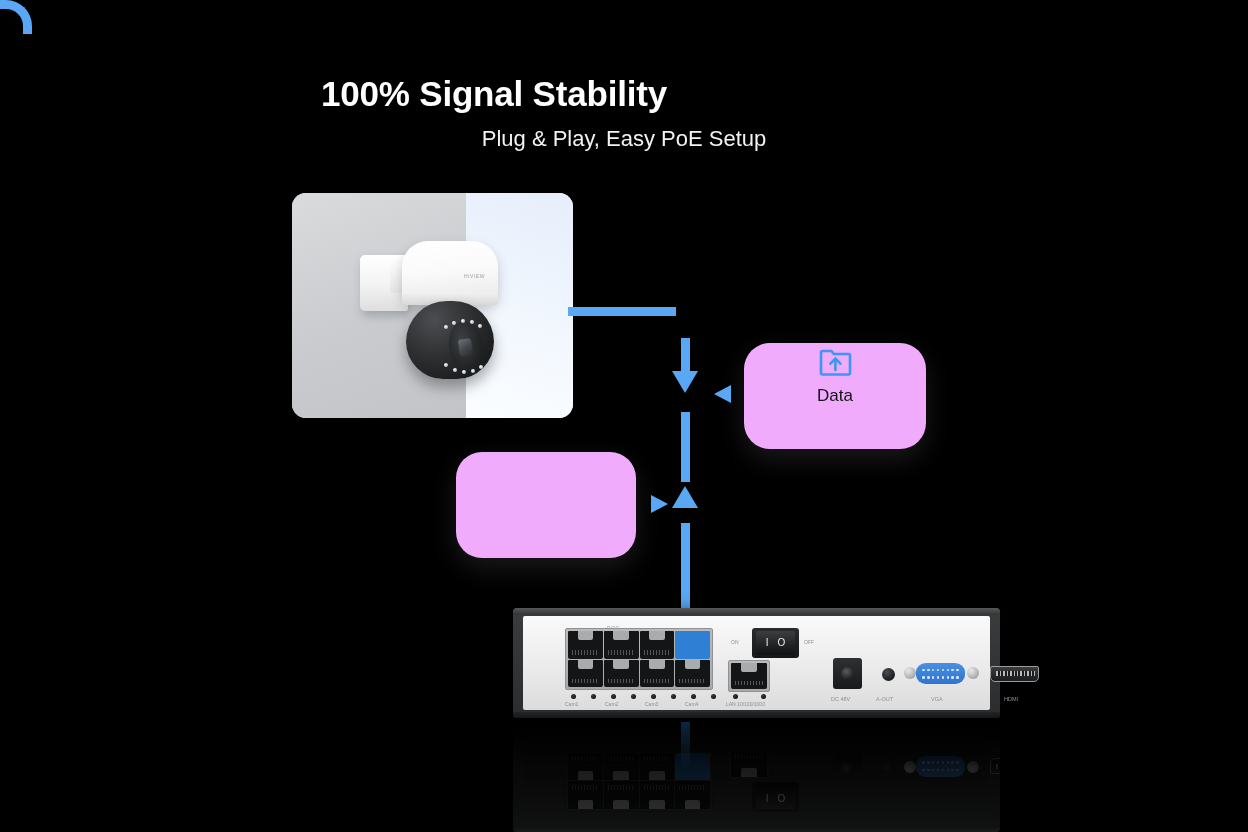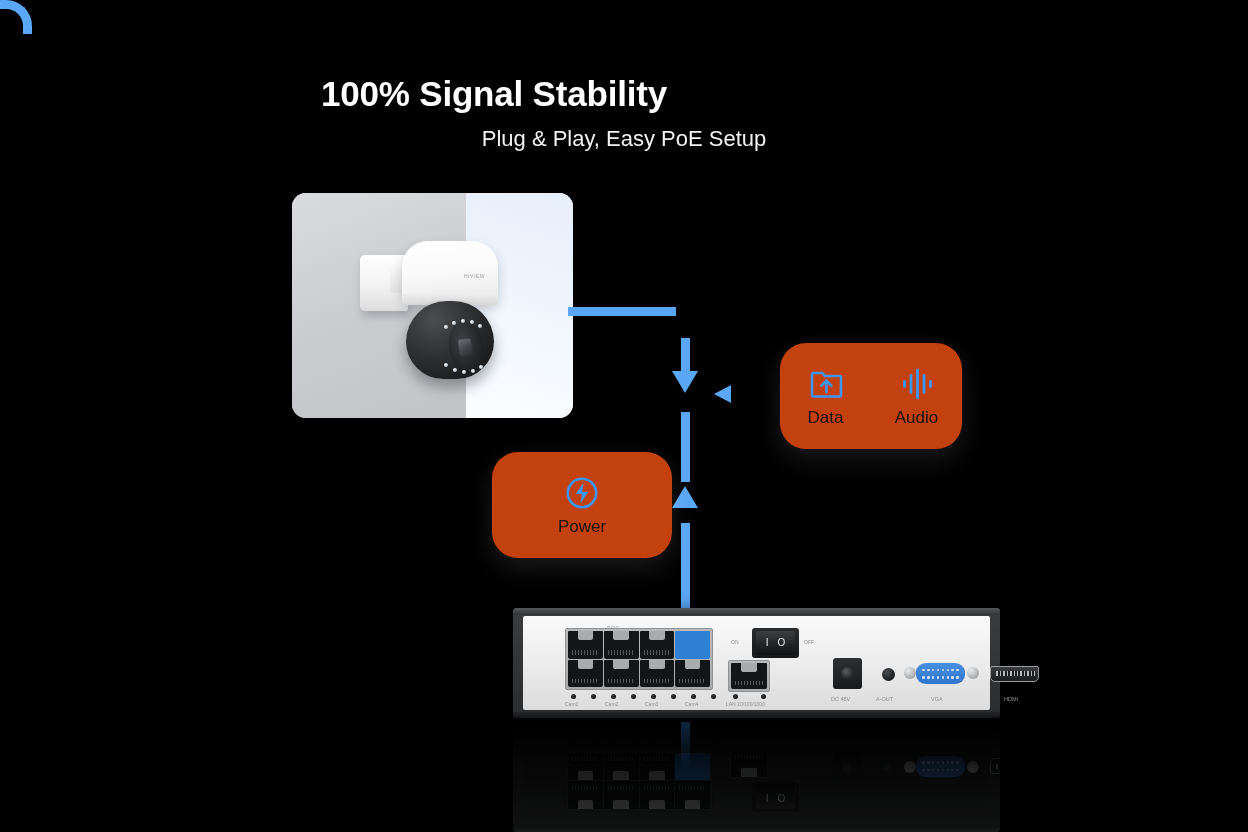--- a/index.html
+++ b/index.html
@@ -135,27 +135,26 @@
   .cam-ir {
     position: absolute;
     width: 4px; height: 4px;
     border-radius: 50%;
     background: radial-gradient(circle at 35% 30%, #ffffff 0%, #c4cdd6 55%, #8d959d 100%);
   }
 
   
   .feat-card {
     position: absolute;
-    background: #c2410c;
+    background: #f0abfc;
     border-radius: 26px;
     box-shadow: 0 10px 26px rgba(255,255,255,0.10);
     display: flex;
-    align-items: center;
+    align-items: flex-start;
     justify-content: center;
-    margin-left: 36px;
   }
   .feat-card.data-audio {
     left: 744px; top: 343px;
     width: 182px; height: 106px;
   }
   .feat-card.signal-power {
     left: 456px; top: 452px;
     width: 180px; height: 106px;
   }
   .feat-item {
@@ -543,46 +542,23 @@
 <div class="feat-card data-audio">
   <div class="feat-item">
     <div class="feat-icon">
       <svg width="34" height="30" viewBox="0 0 34 30" fill="none">
         <path d="M3 26V5.5c0-.8.7-1.5 1.5-1.5h8.3c.5 0 1 .25 1.25.7L15.8 7h14.7c.8 0 1.5.7 1.5 1.5V26c0 .8-.7 1.5-1.5 1.5h-26C3.7 27.5 3 26.8 3 26z" stroke="#3d96f5" stroke-width="2.6" stroke-linejoin="round"></path>
         <path d="M17.4 23V12.4M17.4 11.6l-5 5.1M17.4 11.6l5 5.1" stroke="#3d96f5" stroke-width="2.6" stroke-linecap="round" stroke-linejoin="round"></path>
       </svg>
     </div>
     <div class="feat-label">Data</div>
   </div>
-  <div class="feat-item">
-    <div class="feat-icon">
-      <svg width="34" height="32" viewBox="0 0 34 32" fill="none">
-        <g stroke="#3d96f5" stroke-width="2.8" stroke-linecap="round">
-          <path d="M4.5 13.5v5"></path>
-          <path d="M11 7.5v17"></path>
-          <path d="M17.5 2v28"></path>
-          <path d="M24 7.5v17"></path>
-          <path d="M30.5 13.5v5"></path>
-        </g>
-      </svg>
-    </div>
-    <div class="feat-label">Audio</div>
-  </div>
 </div>
 
 <div class="feat-card signal-power">
-  <div class="feat-item">
-    <div class="feat-icon">
-      <svg width="34" height="34" viewBox="0 0 34 34" fill="none">
-        <circle cx="17" cy="17" r="14.2" stroke="#3d96f5" stroke-width="2.6"></circle>
-        <path d="M18.6 6.6l-8 11.3h6.2l-1.4 9.5 8-11.6h-6.2z" fill="#3d96f5"></path>
-      </svg>
-    </div>
-    <div class="feat-label">Power</div>
-  </div>
 </div>
 
 <div class="nvr">
   <div class="nvr-top-edge"></div>
   <div class="nvr-face">
 
     <div class="poe-label">POE</div>
 
     <div class="poe-block">
       <div class="rj-port"></div>

